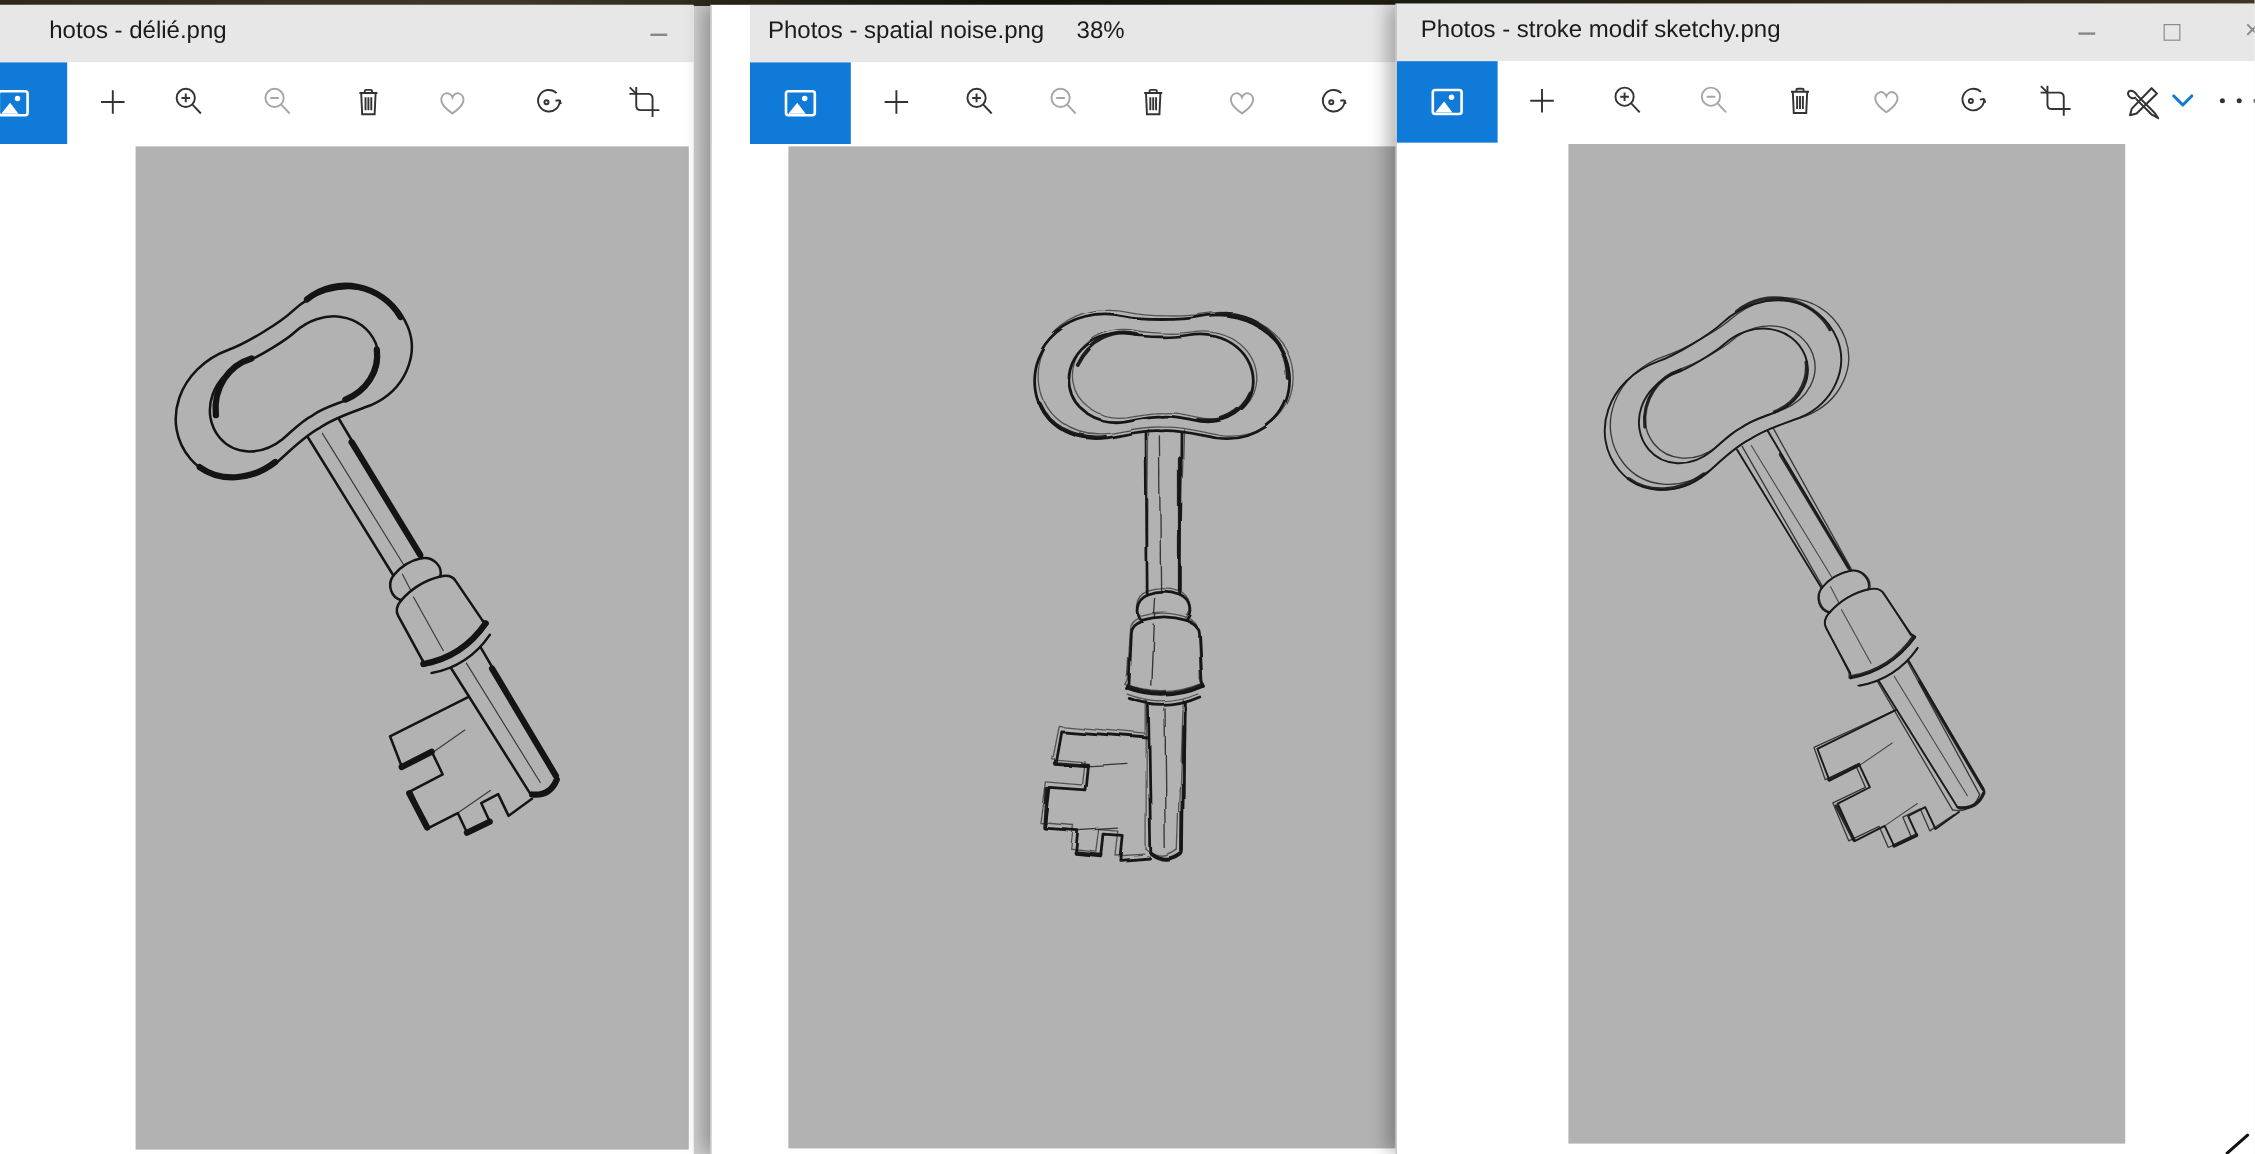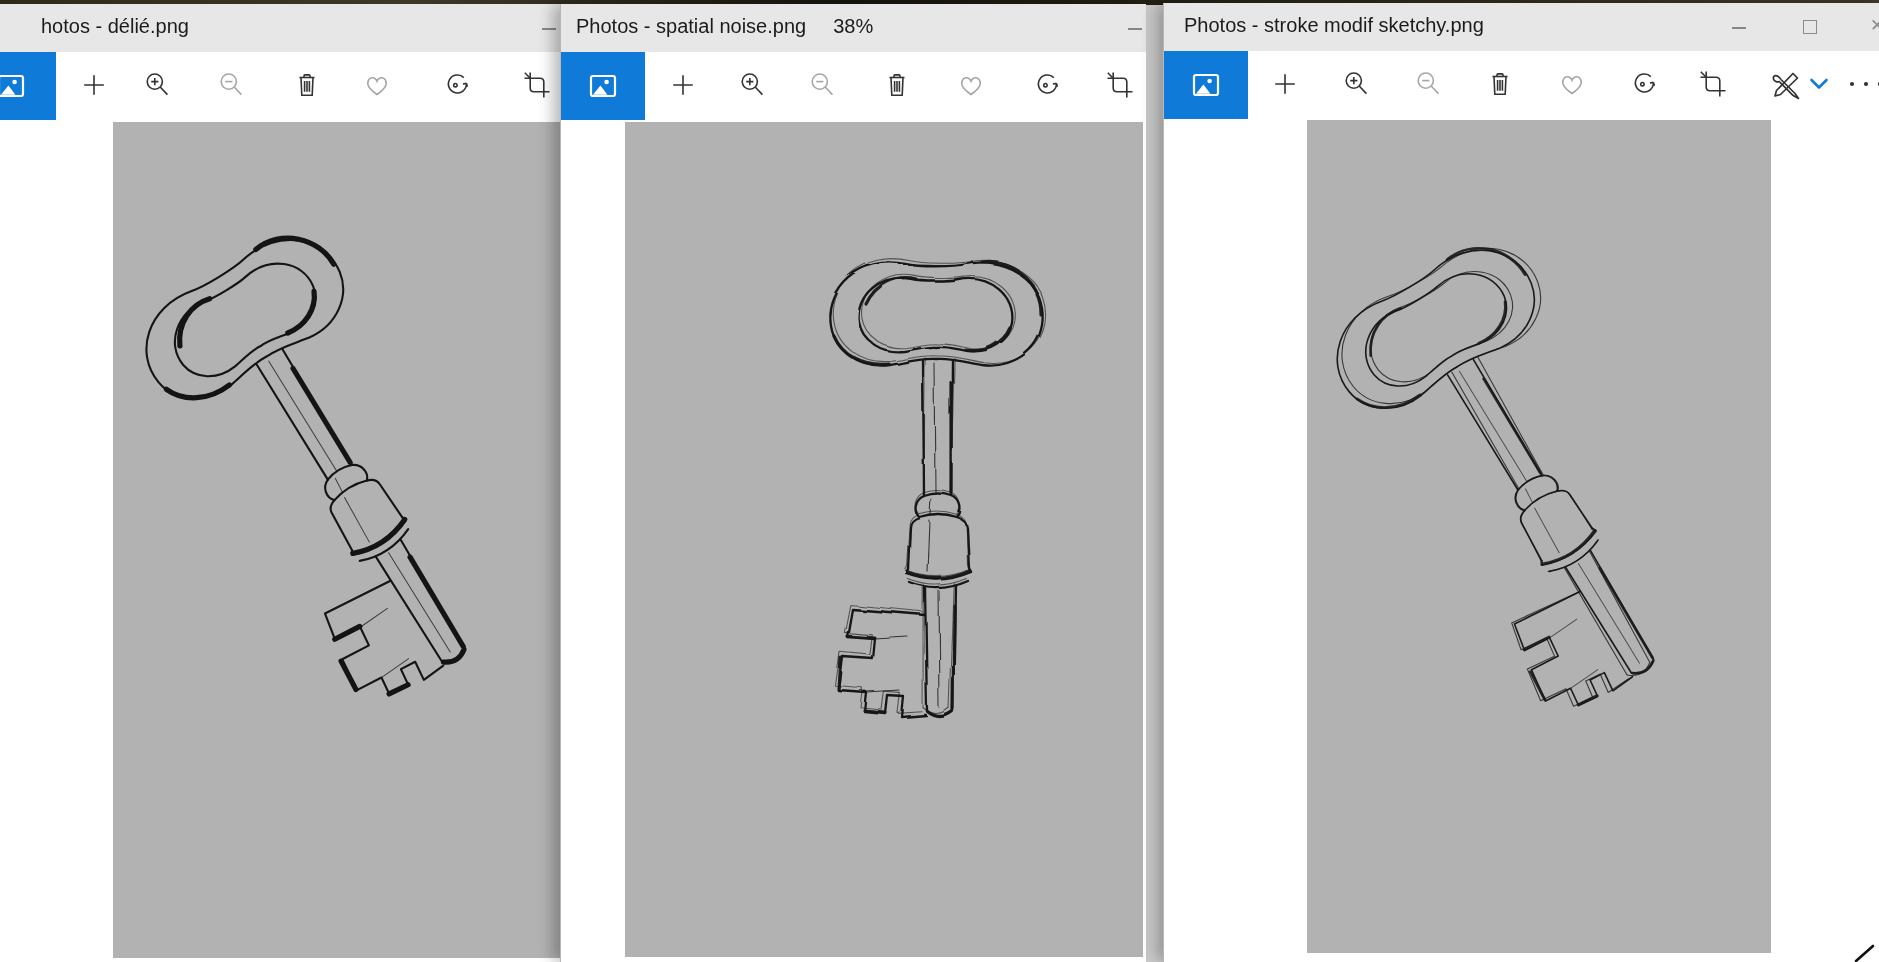--- a/index.html
+++ b/index.html
@@ -2,22 +2,22 @@
 <html><head>
 <meta charset="utf-8">
 <style>
   html,body{margin:0;padding:0;background:#ffffff;}
   #stage{position:relative;width:1879px;height:962px;overflow:hidden;
          font-family:"Liberation Sans", sans-serif;background:#cfcfcf;}
   #top-strip{position:absolute;left:0;top:0;width:1879px;height:5px;
     background:linear-gradient(90deg,#2e2919 0%,#3d3828 22%,#17150e 45%,#2b2719 70%,#413a27 100%);}
   .window{position:absolute;background:#ffffff;overflow:hidden;}
   #win1{left:0;top:4px;width:578px;height:958px;z-index:1;}
-  #win2{left:560px;top:4px;width:585px;height:958px;z-index:2;
-        border-left:1px solid #b9b7b6;box-shadow:-7px 0 14px rgba(0,0,0,.28);}
+  #win2{left:592px;top:4px;width:585px;height:958px;z-index:2;
+        border-left:1px solid #b9b7b6;box-shadow:-7px 0 14px rgba(0,0,0,.28);padding-left:32px;}
   #win3{left:1163px;top:3px;width:716px;height:959px;z-index:3;
         border-left:1px solid #b9b7b6;box-shadow:-7px 0 14px rgba(0,0,0,.28);text-align:right;}
   .titlebar{position:relative;height:48px;background:#e8e7e7;}
   .title{position:absolute;top:11px;font-size:20px;color:#1b1b1b;white-space:nowrap;}
   #win1 .title{left:1px;margin-left:40px;}
   #win2 .title{left:15px;}
   #win3 .title{left:20px;}
   .zoom-label{margin-left:27px;color:#1b1b1b;}
   .cap-min{position:absolute;width:14px;height:0;border-top:2px solid #878787;top:24px;}
   .cap-max{position:absolute;width:12px;height:12px;border:1.5px solid #8c8c8c;top:17px;background:transparent;}

